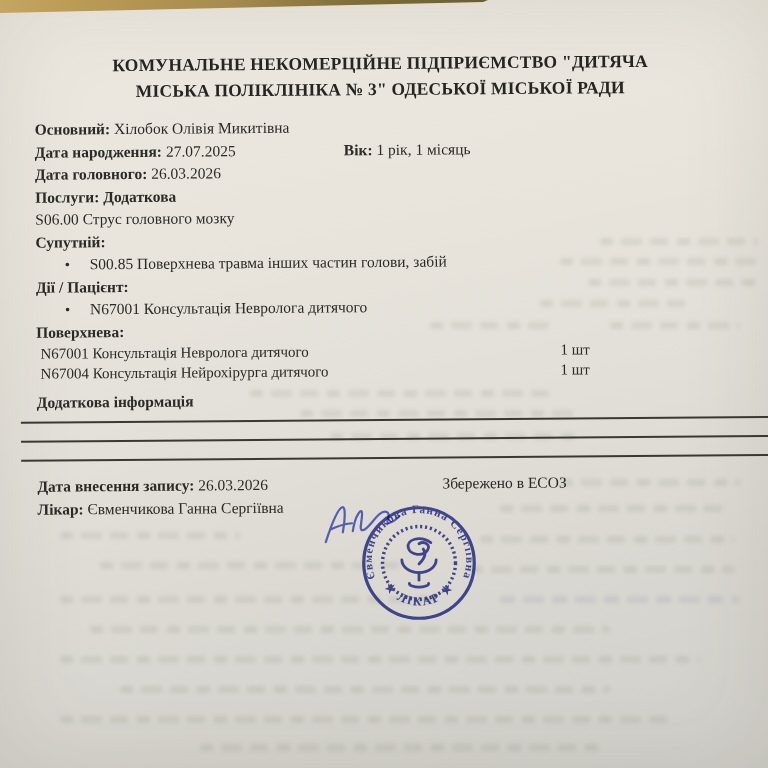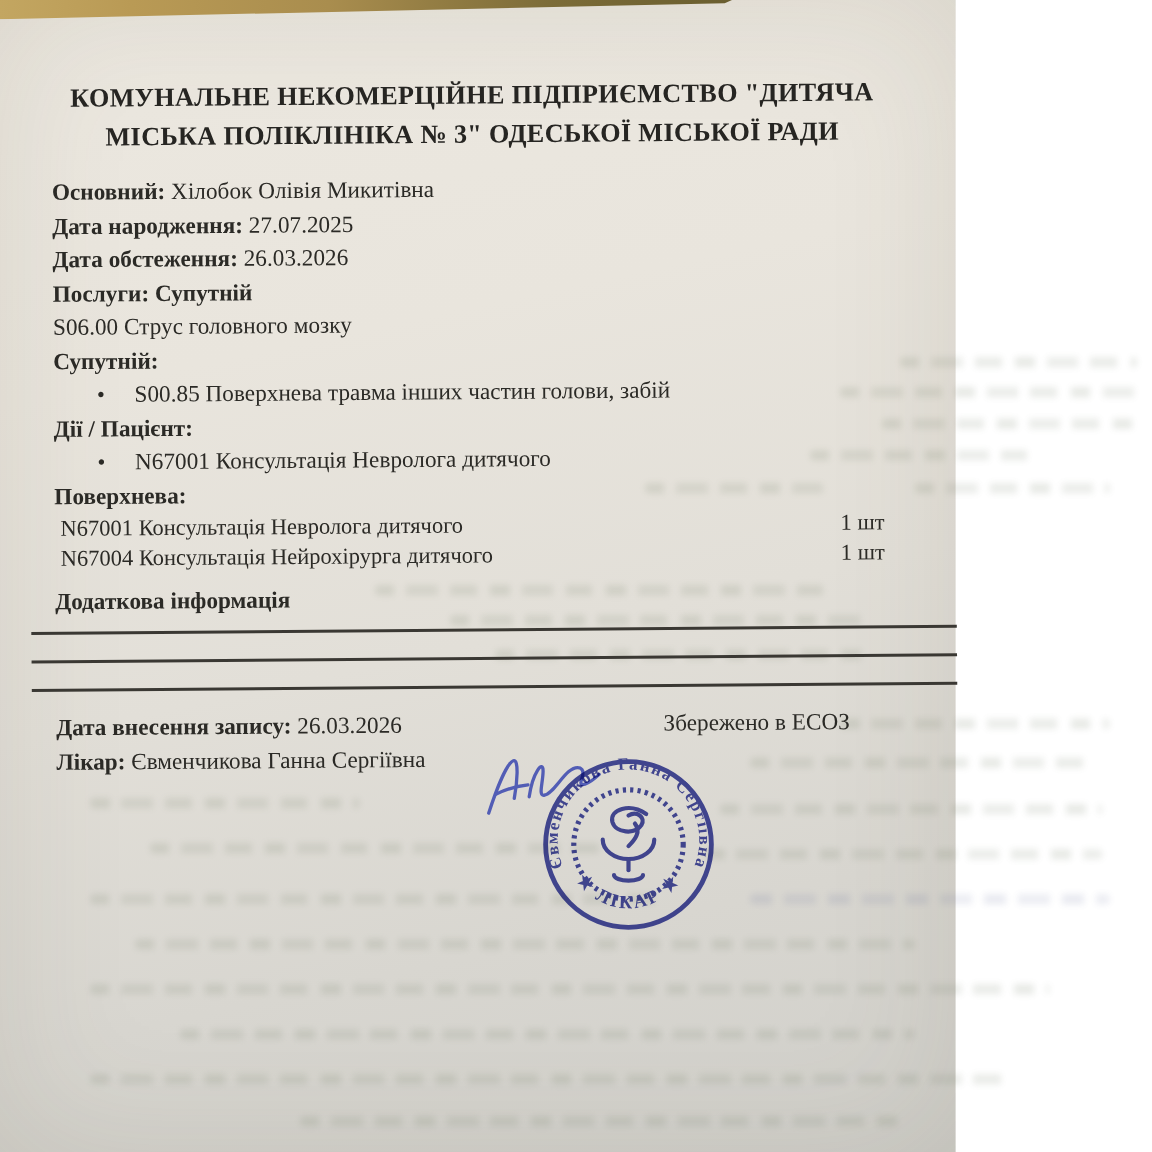--- a/index.html
+++ b/index.html
@@ -1,20 +1,20 @@
 <!DOCTYPE html>
 <html><head>
 <meta charset="utf-8">
 <style>
   * { margin:0; padding:0; box-sizing:border-box; }
   html,body { width:768px; height:768px; }
   body { font-family:"Liberation Serif", serif; overflow:hidden; }
 
   .photo {
-    position:relative; width:637px; height:768px;
+    position:relative; width:768px; height:768px;
     background: linear-gradient(168deg, #ece8e0 0%, #e9e5dd 30%, #e2dfd8 55%, #d8d6d0 78%, #d0cfca 100%);
     box-shadow: inset 0 0 90px rgba(90,80,60,.12);
   }
 
   
   .table-edge {
     position:absolute; top:0; left:0; width:488px; height:14px;
     background: linear-gradient(90deg, #c3a661 0%, #b99a55 18%, #a98d4e 45%, #7c6c38 75%, #6a5e30 100%);
     clip-path: polygon(0 0, 100% 0, 99% 15%, 0 92%);
   }
@@ -108,30 +108,34 @@
     <div class="row first">
       <b>Основний:</b>
       <span>Хілобок Олівія Микитівна</span>
     </div>
 
     <div class="row cols">
       <span class="col-left">
         <b>Дата народження:</b>
         <span>27.07.2025</span>
       </span>
-    </div>
-
-    <div class="row">
-      <b>Дата обстеження:</b>
+      <span>
+        <b>Вік:</b>
+        <span>1 рік, 1 місяць</span>
+      </span>
+    </div>
+
+    <div class="row">
+      <b>Дата головного:</b>
       <span>26.03.2026</span>
     </div>
 
     <div class="row">
       <b>Послуги:</b>
-      <b>Супутній</b>
+      <b>Додаткова</b>
     </div>
 
     <div class="row">S06.00 Струс головного мозку</div>
 
     <div class="row">
       <b>Супутній:</b>
     </div>
 
     <div class="row bullet">S00.85 Поверхнева травма інших частин голови, забій</div>
 

